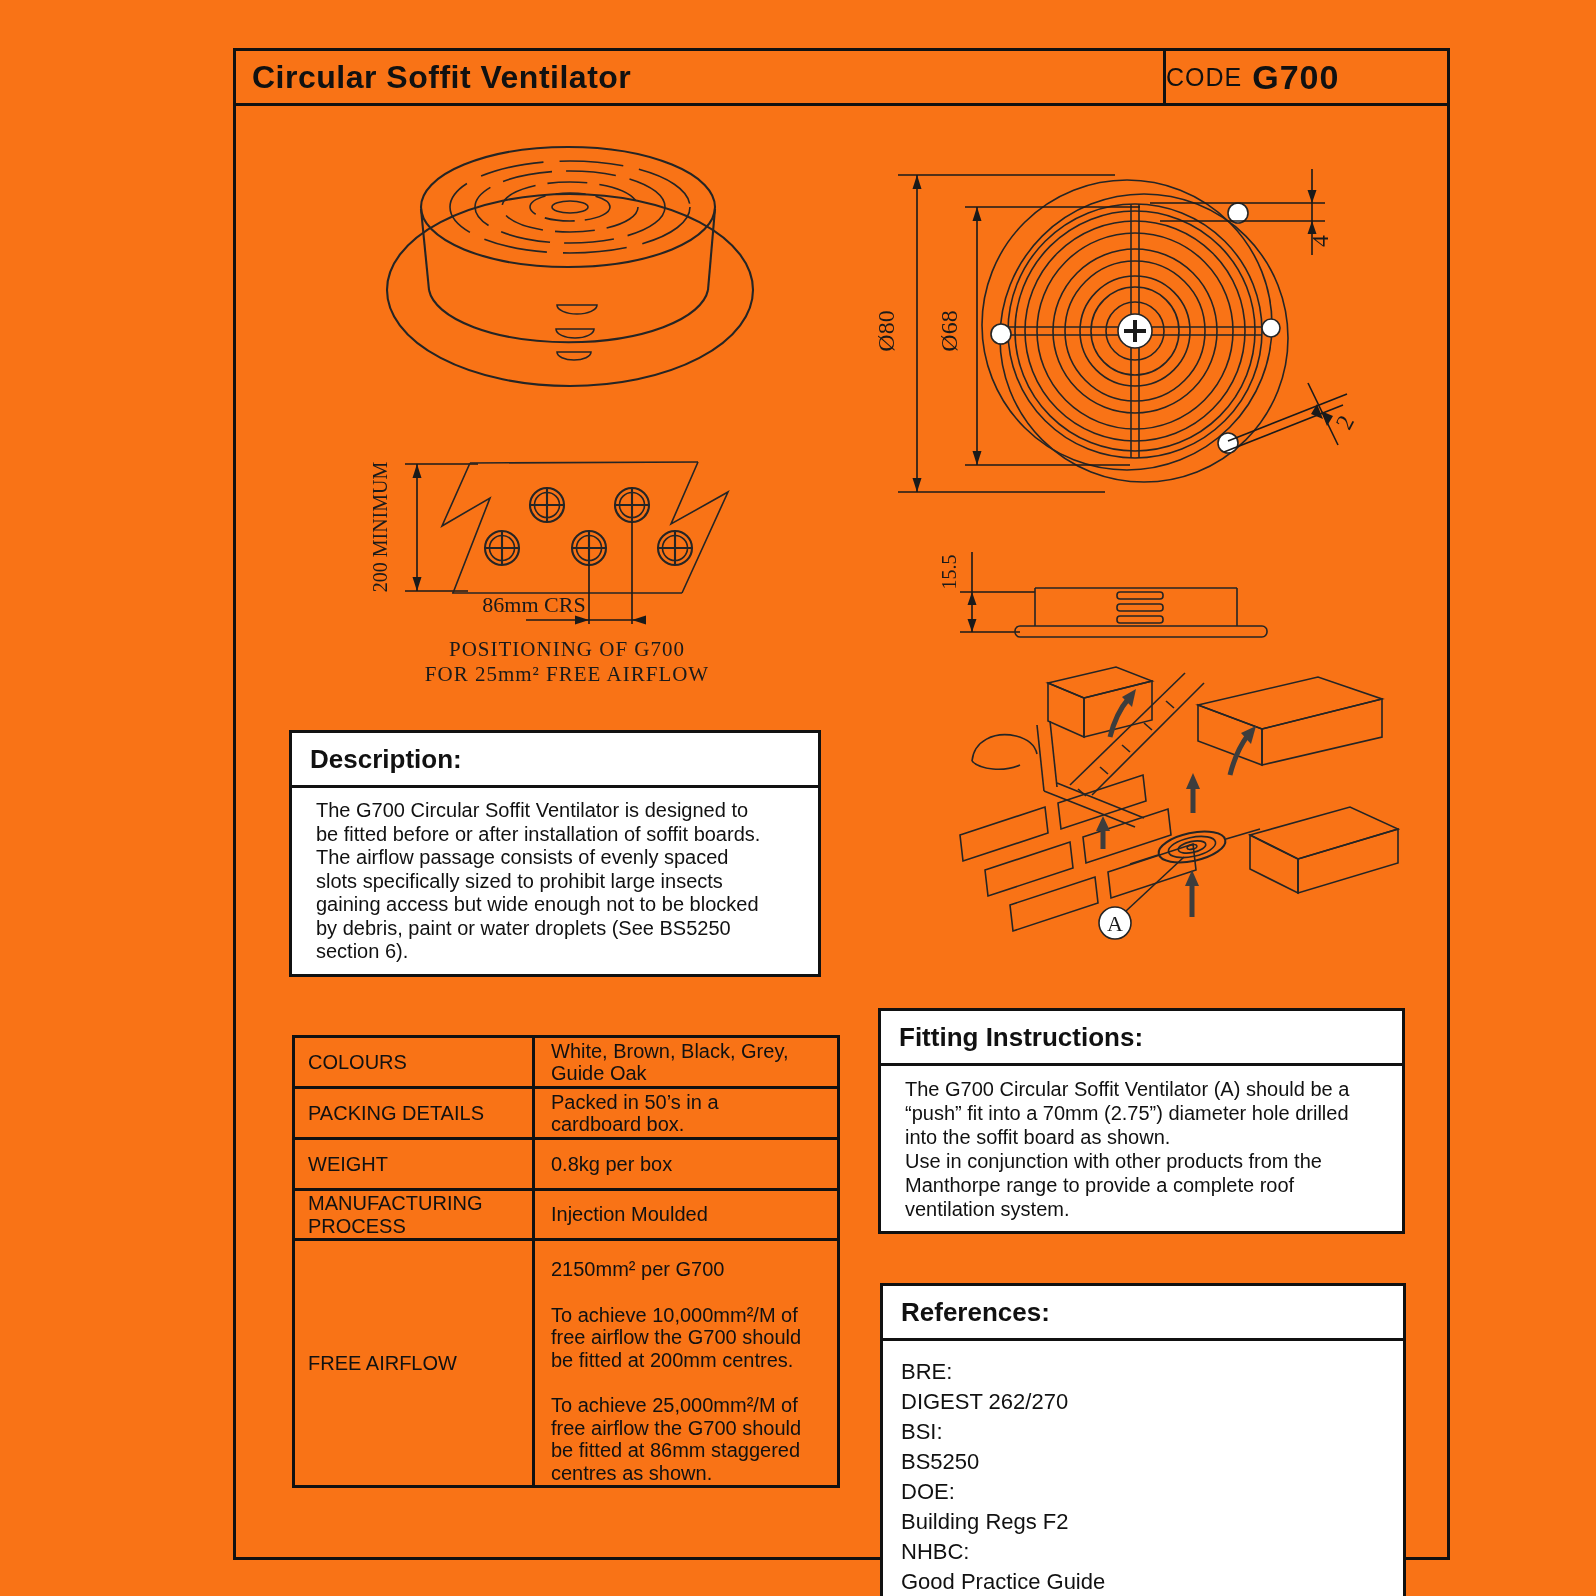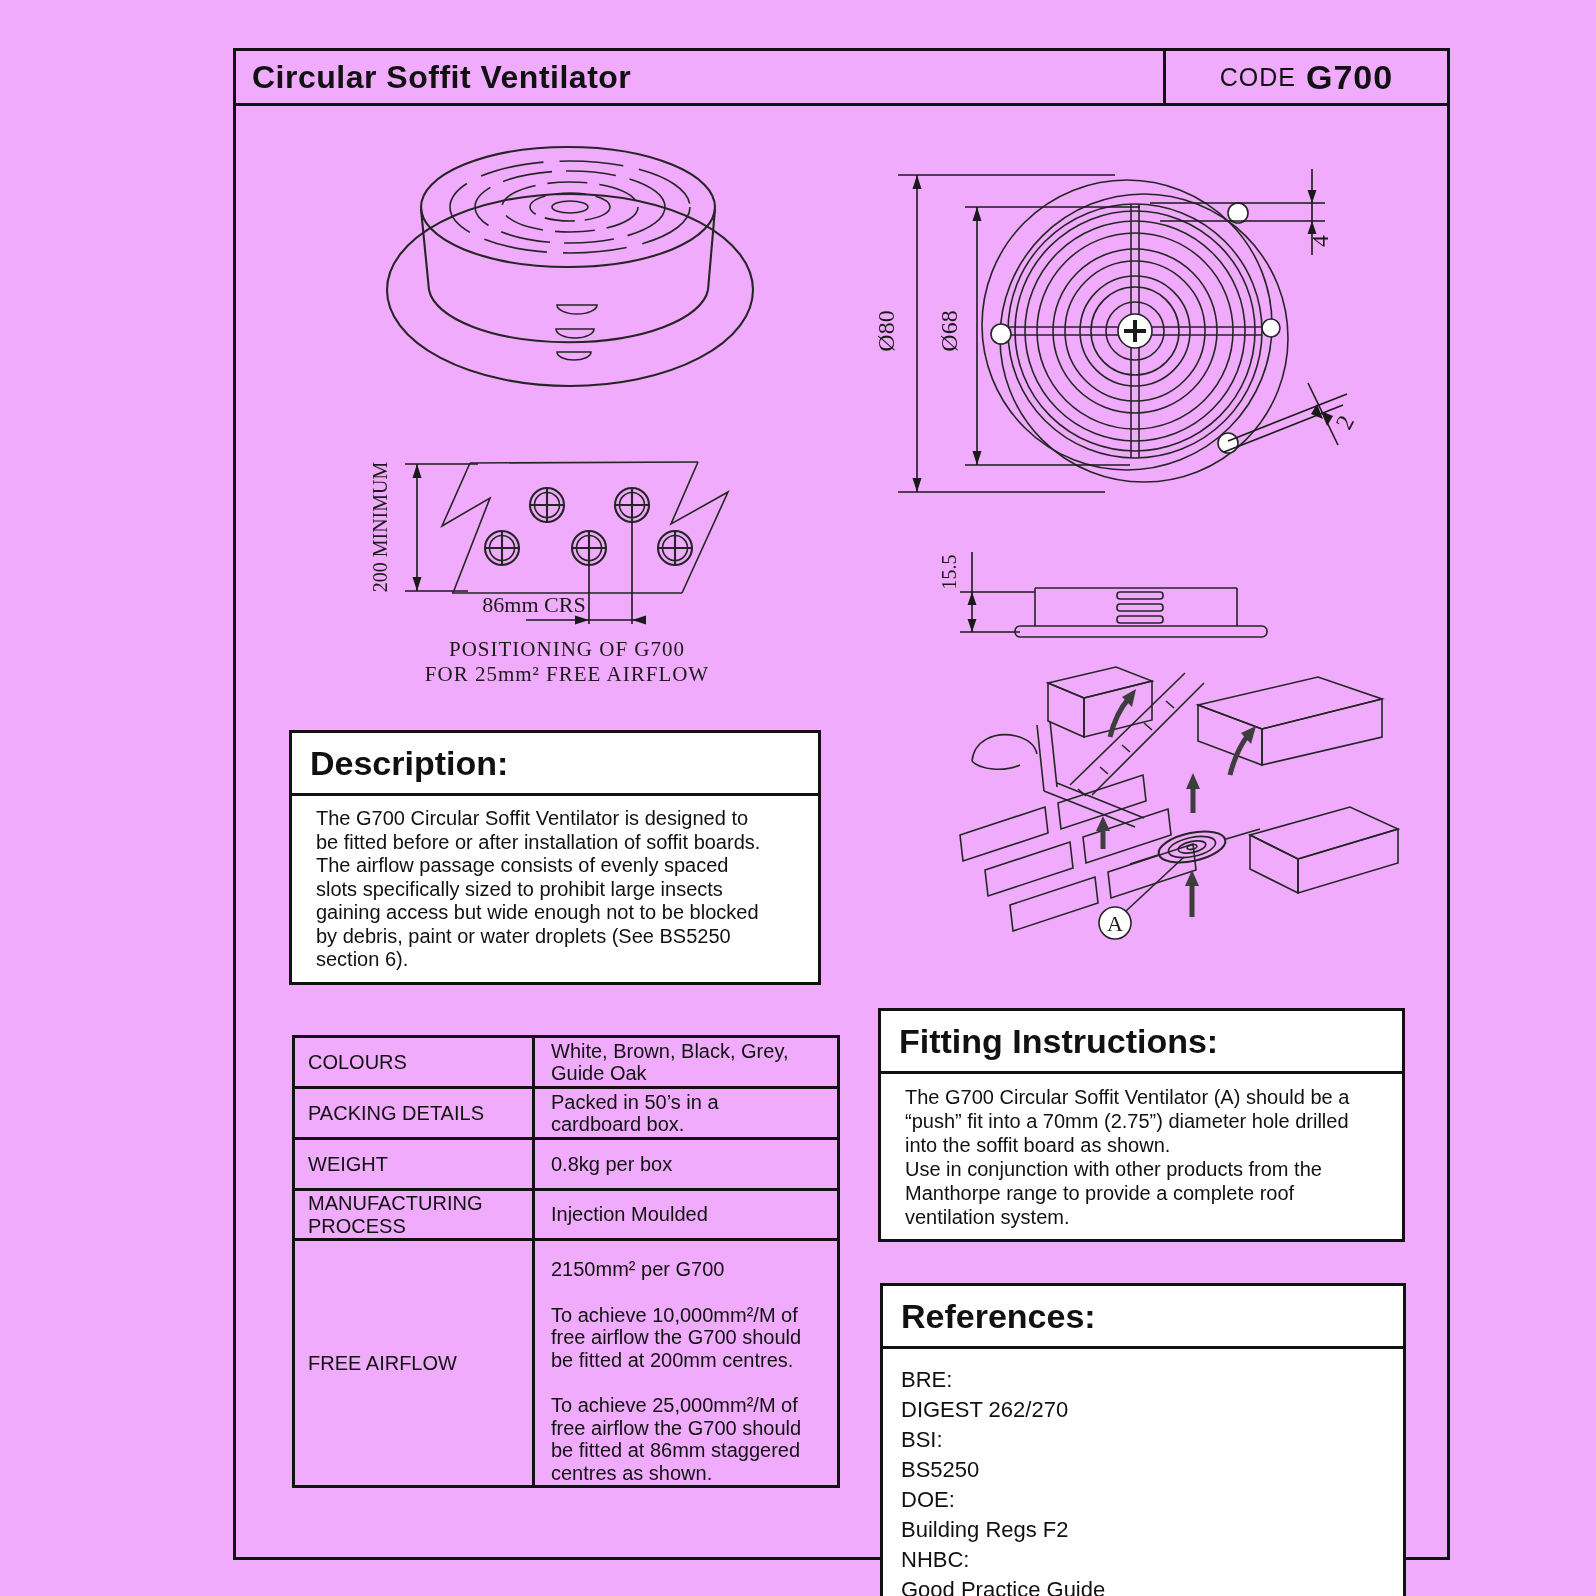--- a/index.html
+++ b/index.html
@@ -1,29 +1,29 @@
 <!DOCTYPE html>
 <html><head>
 <meta charset="utf-8">
 <style>
   html,body{margin:0;padding:0;background:#ffffff;}
-  #page{position:relative;width:1596px;height:1596px;background:#f0abfc;
+  #page{position:relative;width:1596px;height:1596px;background:#f97316;
         font-family:"Liberation Sans", sans-serif;color:#111;overflow:hidden;}
   .abs{position:absolute;}
   #frame{left:233px;top:48px;width:1211px;height:1506px;border:3px solid #111;}
   
   #header{left:233px;top:48px;width:1211px;height:52px;border:3px solid #111;display:flex;}
   #header-title-cell{flex:1;display:flex;align-items:center;padding-left:16px;}
   #header-title-cell span{font-size:32px;font-weight:bold;letter-spacing:.5px;}
-  #header-code-cell{width:281px;border-left:3px solid #111;display:flex;align-items:center;justify-content:center;gap:10px;}
+  #header-code-cell{width:281px;border-left:3px solid #111;display:flex;align-items:center;gap:10px;}
   .code-label{font-size:25px;letter-spacing:1px;}
   .code-value{font-size:34px;font-weight:bold;letter-spacing:1px;}
   
   .panel{border:3px solid #111;background:#fff;}
-  .panel-title{border-bottom:3px solid #111;font-weight:bold;font-size:34px;padding:11px 0 10px 18px;}
+  .panel-title{border-bottom:3px solid #111;font-weight:bold;font-size:26px;padding:11px 0 10px 18px;}
   .panel-body{padding:11px 16px 10px 24px;font-size:20px;line-height:23.5px;}
   #description-box{left:289px;top:730px;width:526px;}
   #fitting-box{left:878px;top:1008px;width:521px;}
   #references-box{left:880px;top:1283px;width:520px;}
   .ref-body{padding:16px 0 18px 18px;font-size:22px;line-height:30px;}
   .ref-row{display:flex;flex-direction:column;}
   .ref-org{width:242px;}
   
   #spec-table{left:292px;top:1035px;border-collapse:collapse;table-layout:fixed;}
   #spec-table td{border:3px solid #111;vertical-align:middle;font-size:20px;line-height:22.5px;padding:0;}

